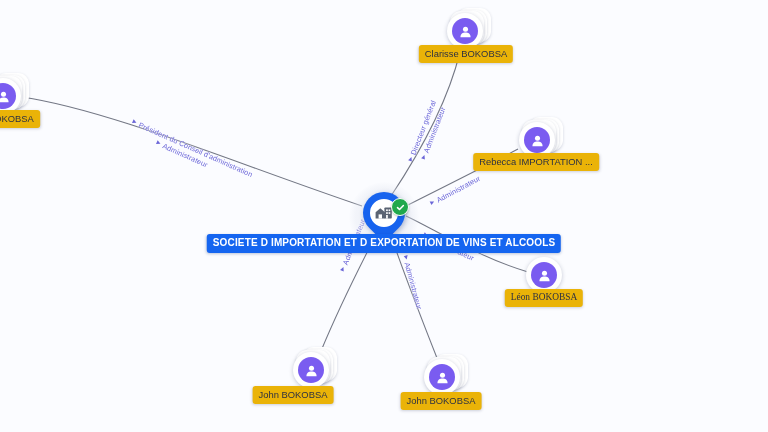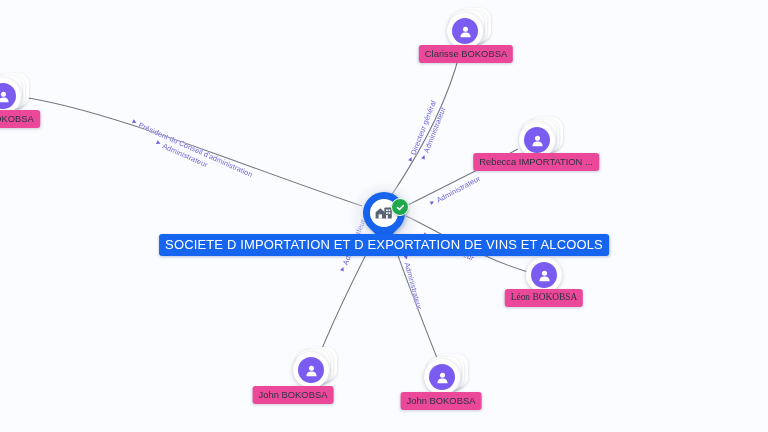--- a/index.html
+++ b/index.html
@@ -75,21 +75,21 @@
     width: 26px; height: 26px;
     border-radius: 50%;
     background: #7a5cf0;
     display: flex; align-items: center; justify-content: center;
   }
   .avatar-inner svg { display: block; }
 
   .node-label {
     position: absolute;
     transform: translateX(-50%);
-    background: #ec4899;
+    background: #eab308;
     color: #2d3142;
     font-size: 9.4px;
     line-height: 1;
     padding: 4px 6px 5px 6px;
     border-radius: 3px;
     white-space: nowrap;
     box-shadow: 0 1px 3px rgba(40,50,90,.22);
   }
 
   
@@ -135,27 +135,28 @@
     background: #1fa84c;
     border: 1.6px solid #ffffff;
     display: flex; align-items: center; justify-content: center;
     box-shadow: 0 1px 2px rgba(20,60,30,.28);
   }
   #company-title {
     position: absolute;
     transform: translateX(-50%);
     background: #1565f0;
     color: #ffffff;
-    font-size: 13px;
+    font-size: 10px;
     letter-spacing: .15px;
     line-height: 1;
     padding: 4px 6px 5px 6px;
     border-radius: 3px;
     white-space: nowrap;
     box-shadow: 0 1px 3px rgba(20,50,120,.28);
+    font-weight: bold;
   }
 </style>
 </head>
 <body>
 
 <div id="graph-canvas">
 
   <svg id="edge-layer" viewBox="0 0 768 432">
       <path d="M 22 97 C 110 110, 240 165, 362 206" class="edge-path"></path>
       <path d="M 460 52 C 447 105, 415 160, 391 196" class="edge-path"></path>

